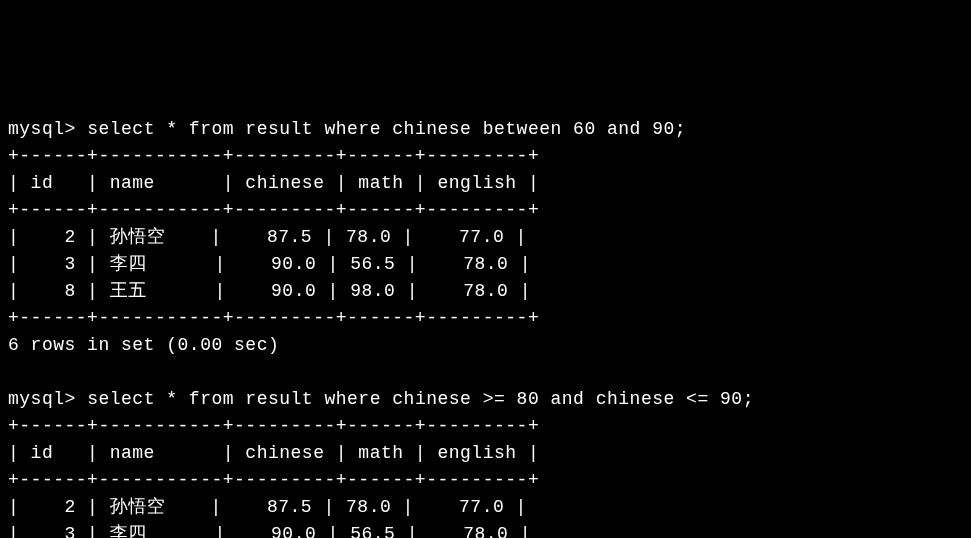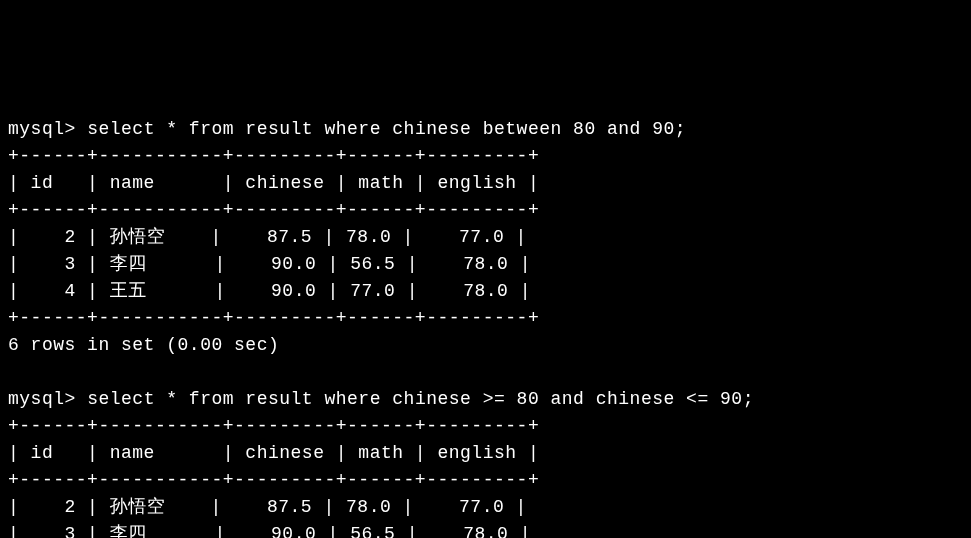--- a/index.html
+++ b/index.html
@@ -19,27 +19,27 @@
     }
     .terminal-output {
       display: block;
     }
   </style>
 </head>
 <body>
 
 
 
-<div class="terminal-output"><span>mysql&gt; </span><span>select * from result where chinese between 80 and 90;</span>
+<div class="terminal-output"><span>mysql&gt; </span><span>select * from result where chinese between 60 and 90;</span>
 <span>+------+-----------+---------+------+---------+</span>
 <span>| id   | name      | chinese | math | english |</span>
 <span>+------+-----------+---------+------+---------+</span>
 <span>|    2 | 孙悟空    |    87.5 | 78.0 |    77.0 |</span>
 <span>|    3 | 李四      |    90.0 | 56.5 |    78.0 |</span>
-<span>|    4 | 王五      |    90.0 | 77.0 |    78.0 |</span>
+<span>|    8 | 王五      |    90.0 | 98.0 |    78.0 |</span>
 <span>+------+-----------+---------+------+---------+</span>
 <span>6 rows in set (0.00 sec)</span>
 
 <span>mysql&gt; </span><span>select * from result where chinese &gt;= 80 and chinese &lt;= 90;</span>
 <span>+------+-----------+---------+------+---------+</span>
 <span>| id   | name      | chinese | math | english |</span>
 <span>+------+-----------+---------+------+---------+</span>
 <span>|    2 | 孙悟空    |    87.5 | 78.0 |    77.0 |</span>
 <span>|    3 | 李四      |    90.0 | 56.5 |    78.0 |</span>
 

